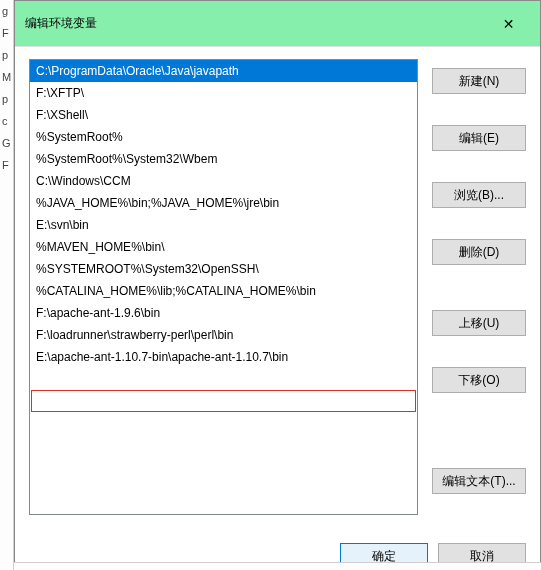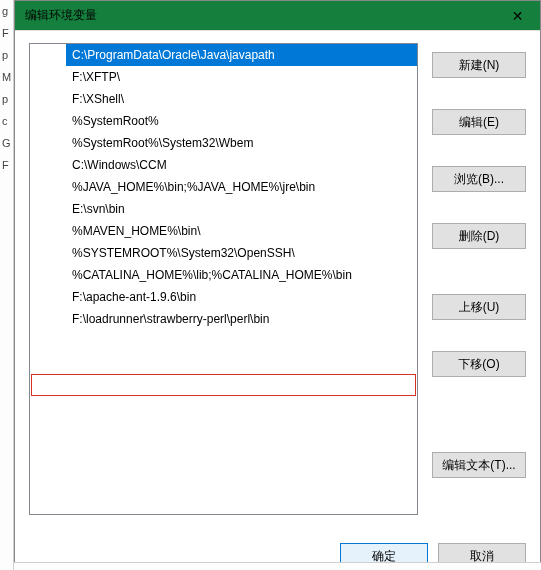--- a/index.html
+++ b/index.html
@@ -28,26 +28,26 @@
 }
 .window {
   position: absolute;
   left: 14px; top: 0; right: 0; bottom: 0;
   background: #ffffff;
   border: 1px solid #888;
   display: flex;
   flex-direction: column;
 }
 .titlebar {
-  height: 30px;
-  background: #15803d;
+  height: 46px;
+  background: #86efac;
   display: flex;
   align-items: center;
   justify-content: space-between;
-  padding: 0 0 0 10px;
+  padding: 0 9px 0 10px;
   border-bottom: 1px solid #dfdfdf;
 }
 .titlebar .title { font-size: 12px; color: #000; }
 .titlebar .close {
   width: 45px; height: 30px;
   display: flex; align-items: center; justify-content: center;
   font-size: 14px; color: #000;
   cursor: pointer;
 }
 .content {
@@ -65,21 +65,20 @@
 }
 .list-item {
   height: 22px;
   line-height: 22px;
   padding: 0 6px;
   font-size: 12px;
   color: #000;
   white-space: nowrap;
   overflow: hidden;
   cursor: default;
-  margin-left: 36px;
 }
 .list-item.selected {
   background: #0078d7;
   color: #ffffff;
 }
 .highlight-box {
   position: absolute;
   border: 1px solid #d93025;
   pointer-events: none;
 }
@@ -164,20 +163,21 @@
         <div class="list-item">%SystemRoot%</div>
         <div class="list-item">%SystemRoot%\System32\Wbem</div>
         <div class="list-item">C:\Windows\CCM</div>
         <div class="list-item">%JAVA_HOME%\bin;%JAVA_HOME%\jre\bin</div>
         <div class="list-item">E:\svn\bin</div>
         <div class="list-item">%MAVEN_HOME%\bin\</div>
         <div class="list-item">%SYSTEMROOT%\System32\OpenSSH\</div>
         <div class="list-item">%CATALINA_HOME%\lib;%CATALINA_HOME%\bin</div>
         <div class="list-item">F:\apache-ant-1.9.6\bin</div>
         <div class="list-item">F:\loadrunner\strawberry-perl\perl\bin</div>
+        <div class="list-item">E:\apache-ant-1.10.7-bin\apache-ant-1.10.7\bin</div>
         <div class="highlight-box" style="left: 1px; right: 1px; top: 330px; height: 22px;"></div>
       </div>
 
     <div class="side-buttons">
       <button class="btn">新建(N)</button>
       <div class="spacer-sm"></div>
       <button class="btn">编辑(E)</button>
       <div class="spacer-sm"></div>
       <button class="btn">浏览(B)...</button>
       <div class="spacer-sm"></div>

